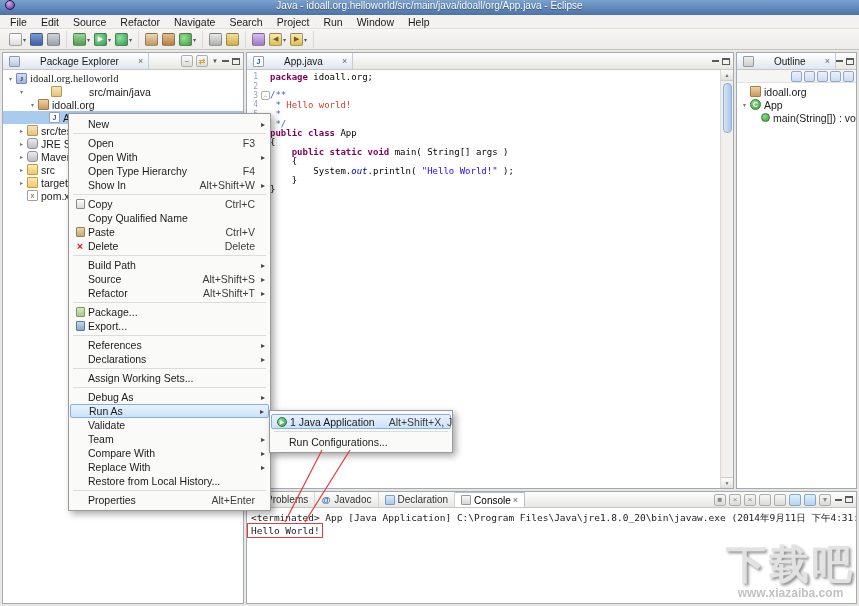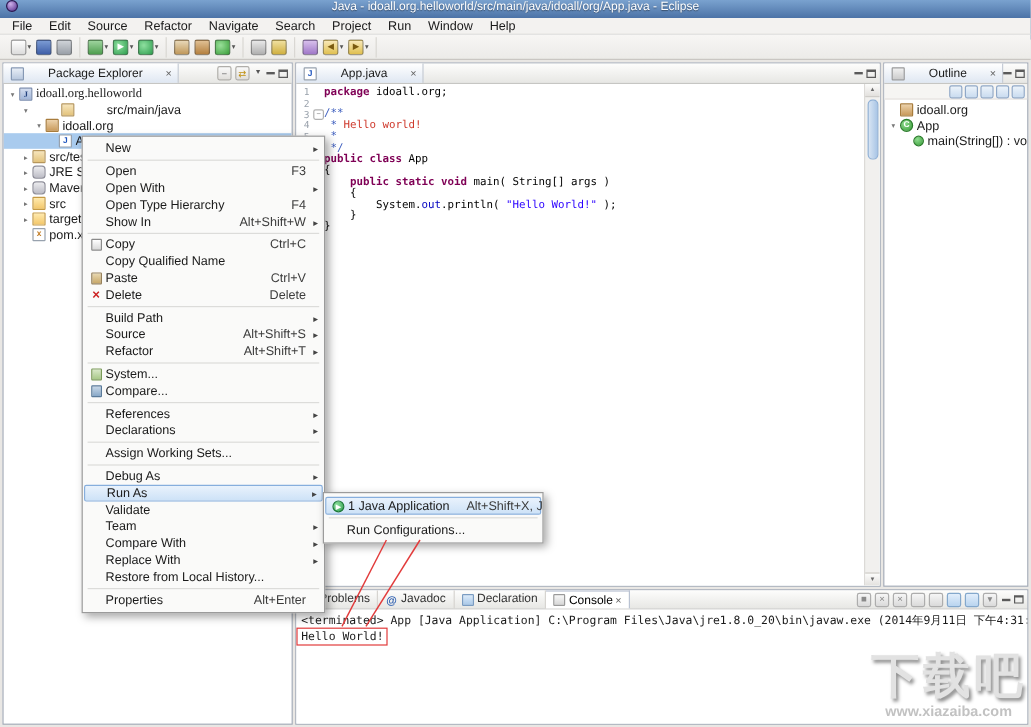--- a/index.html
+++ b/index.html
@@ -73,21 +73,21 @@
 .code-row{height:9.4px;display:flex;align-items:center}
 .gut{width:14px;flex:none;text-align:right;padding-right:3px;color:#9aa2ac;font-size:8px;font-family:"DejaVu Sans Mono",monospace}
 .foldm{width:9px;flex:none;font-size:6px;color:#8a8a8a;text-align:center;line-height:7px}
 .foldbox{border:1px solid #b0b0b0;border-radius:2px;background:#fff}
 .seg{white-space:pre}
 .c-kw{color:#7f0055;font-weight:bold}
 .c-pl{color:#000}
 .c-cm{color:#3f5fbf}
 .c-cmr{color:#cf3b2e}
 .c-str{color:#2a00ff}
-.c-fld{color:#0000c0;}
+.c-fld{color:#0000c0;font-style:italic}
 .vscroll{position:absolute;top:0;right:0;bottom:0;width:13px;background:#f1f0ee;border-left:1px solid #dcdad7;display:flex;flex-direction:column;align-items:center}
 .sb-btn{width:13px;height:11px;font-size:5px;color:#6a6a6a;display:flex;align-items:center;justify-content:center;background:linear-gradient(#fcfcfb,#e3e1de);border-bottom:1px solid #cfcdc9;flex:none}
 .sb-btn.down{margin-top:auto;border-top:1px solid #cfcdc9;border-bottom:none}
 .sb-thumb{width:9px;height:50px;margin-top:2px;background:linear-gradient(90deg,#d7e4f3,#aac6e6);border:1px solid #8fb0d6;border-radius:4px;flex:none}
 
 
 .outline-toolbar{height:13px;background:#f6f5f3;border-bottom:1px solid #e4e2df;display:flex;align-items:center;justify-content:flex-end;gap:2px;padding-right:2px;flex:none}
 .oico{width:11px;height:11px;border:1px solid #8fa8c8;border-radius:2px;background:linear-gradient(#ecf3fa,#cadcf0)}
 
 
@@ -545,29 +545,29 @@
         <span class="cm-ico"></span>
         <span class="cm-label">Refactor</span>
         <span class="cm-short">Alt+Shift+T</span>
         <span class="cm-arrow">▸</span>
       </div>
       <div class="cm-sep"></div>
       <div class="cm-item">
         <span class="cm-ico">
           <span class="mi mi-import"></span>
         </span>
-        <span class="cm-label">System...</span>
+        <span class="cm-label">Package...</span>
         <span class="cm-short"></span>
         <span class="cm-arrow"></span>
       </div>
       <div class="cm-item">
         <span class="cm-ico">
           <span class="mi mi-export"></span>
         </span>
-        <span class="cm-label">Compare...</span>
+        <span class="cm-label">Export...</span>
         <span class="cm-short"></span>
         <span class="cm-arrow"></span>
       </div>
       <div class="cm-sep"></div>
       <div class="cm-item">
         <span class="cm-ico"></span>
         <span class="cm-label">References</span>
         <span class="cm-short"></span>
         <span class="cm-arrow">▸</span>
       </div>

